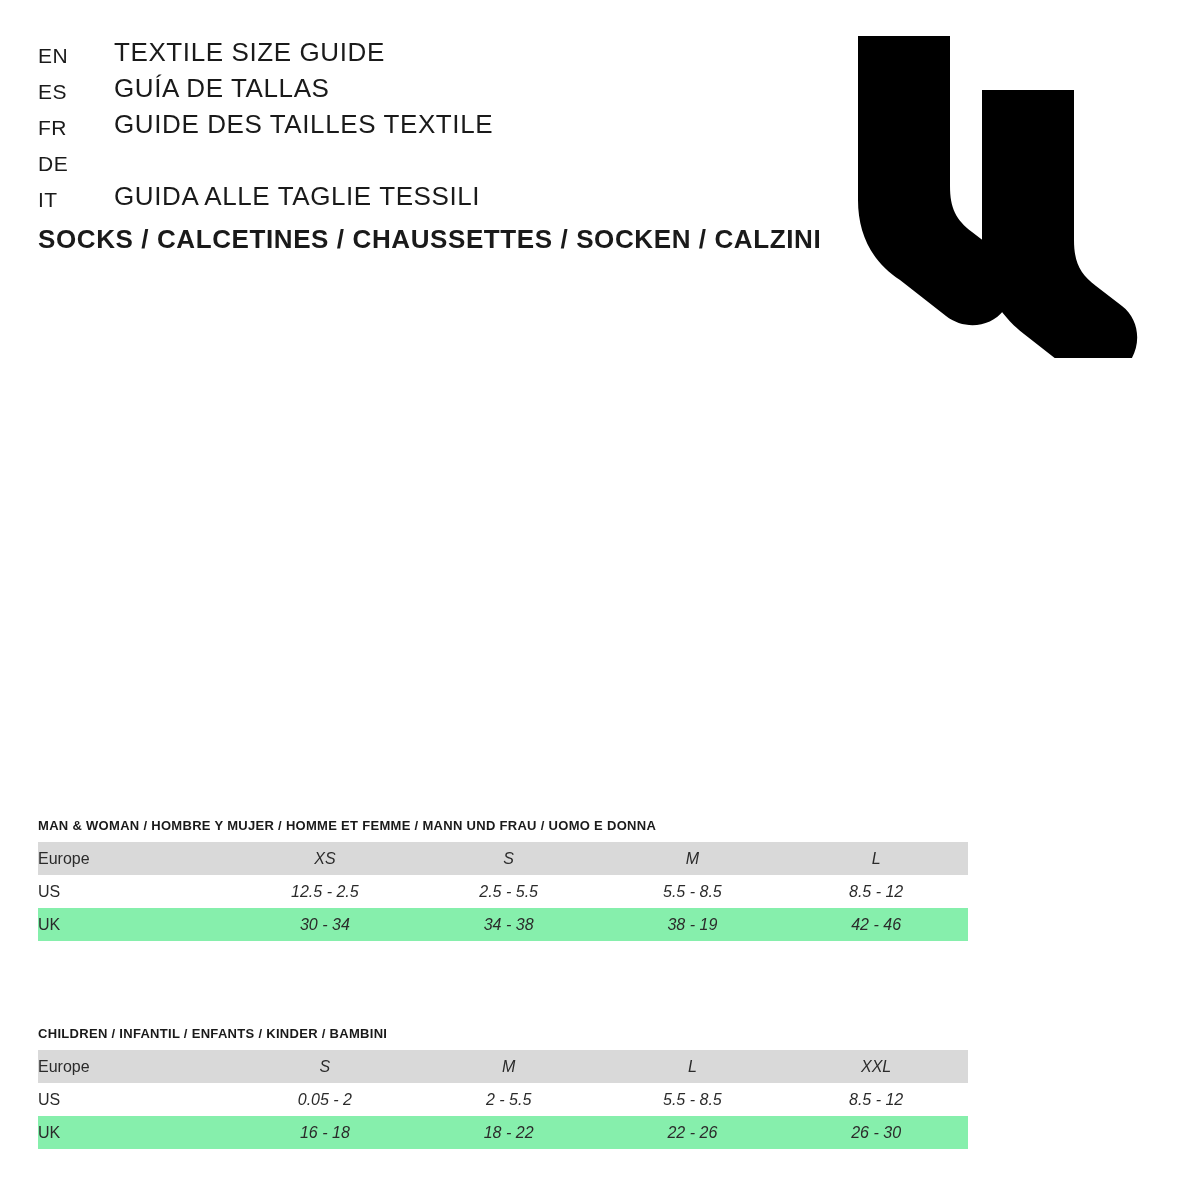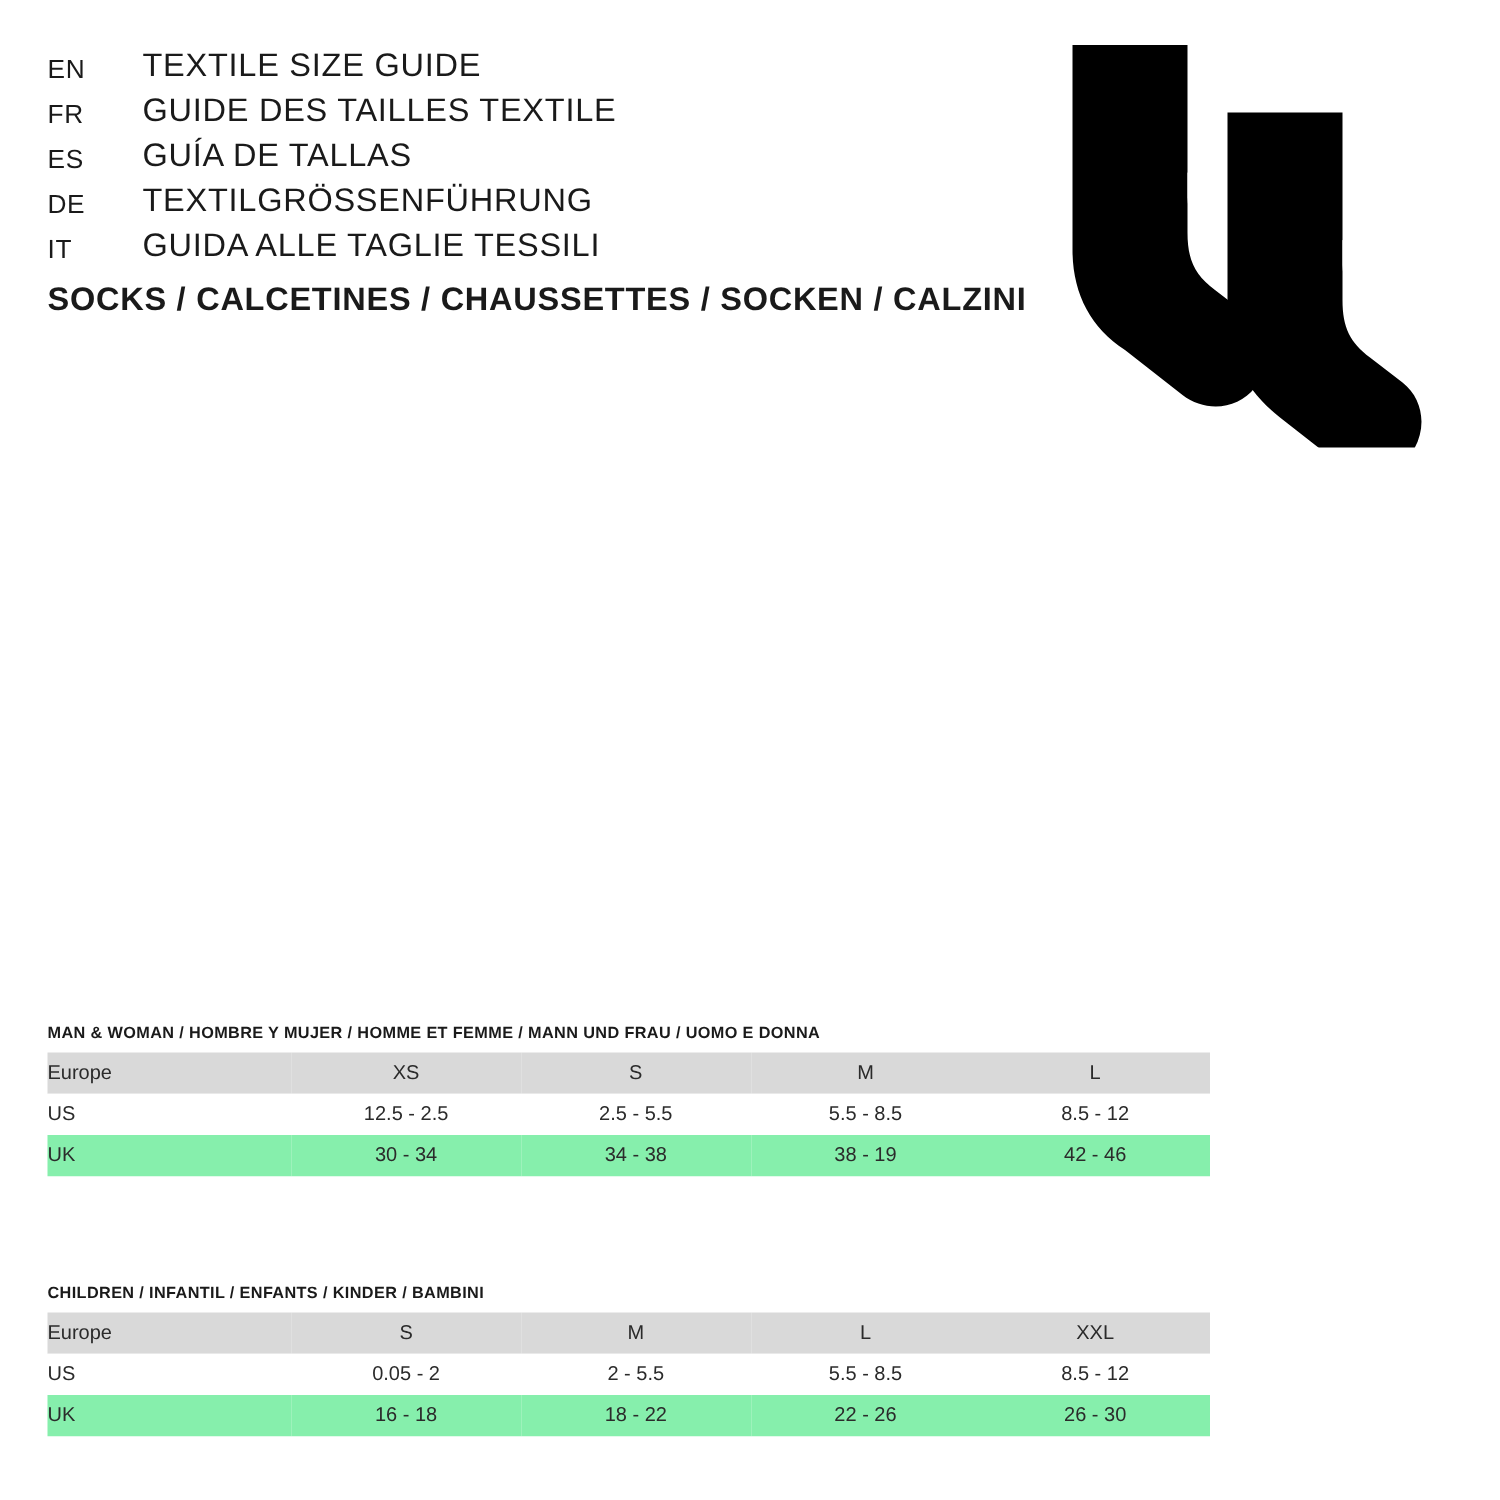--- a/index.html
+++ b/index.html
@@ -107,43 +107,43 @@
   table.size-table tr.row-light td {
     background: #86efac;
   }
   td.col-label {
     width: 195px;
     padding-left: 8px;
     text-align: left;
   }
   td.col-val {
     text-align: center;
+    font-style: italic;
   }
 </style>
 </head>
 <body>
 
 <div class="page">
 
   <div class="lang-block">
     <div class="lang-row">
       <span class="lang-code">EN</span>
       <span class="lang-text">TEXTILE SIZE GUIDE</span>
     </div>
     <div class="lang-row">
+      <span class="lang-code">ES</span>
+      <span class="lang-text">GUÍA DE TALLAS</span>
+    </div>
+    <div class="lang-row">
       <span class="lang-code">FR</span>
       <span class="lang-text">GUIDE DES TAILLES TEXTILE</span>
     </div>
     <div class="lang-row">
-      <span class="lang-code">ES</span>
-      <span class="lang-text">GUÍA DE TALLAS</span>
-    </div>
-    <div class="lang-row">
       <span class="lang-code">DE</span>
-      <span class="lang-text">TEXTILGRÖßENFÜHRUNG</span>
     </div>
     <div class="lang-row">
       <span class="lang-code">IT</span>
       <span class="lang-text">GUIDA ALLE TAGLIE TESSILI</span>
     </div>
   </div>
 
   <div class="product-line">SOCKS / CALCETINES / CHAUSSETTES / SOCKEN / CALZINI</div>
 
   <div class="sock-art">

